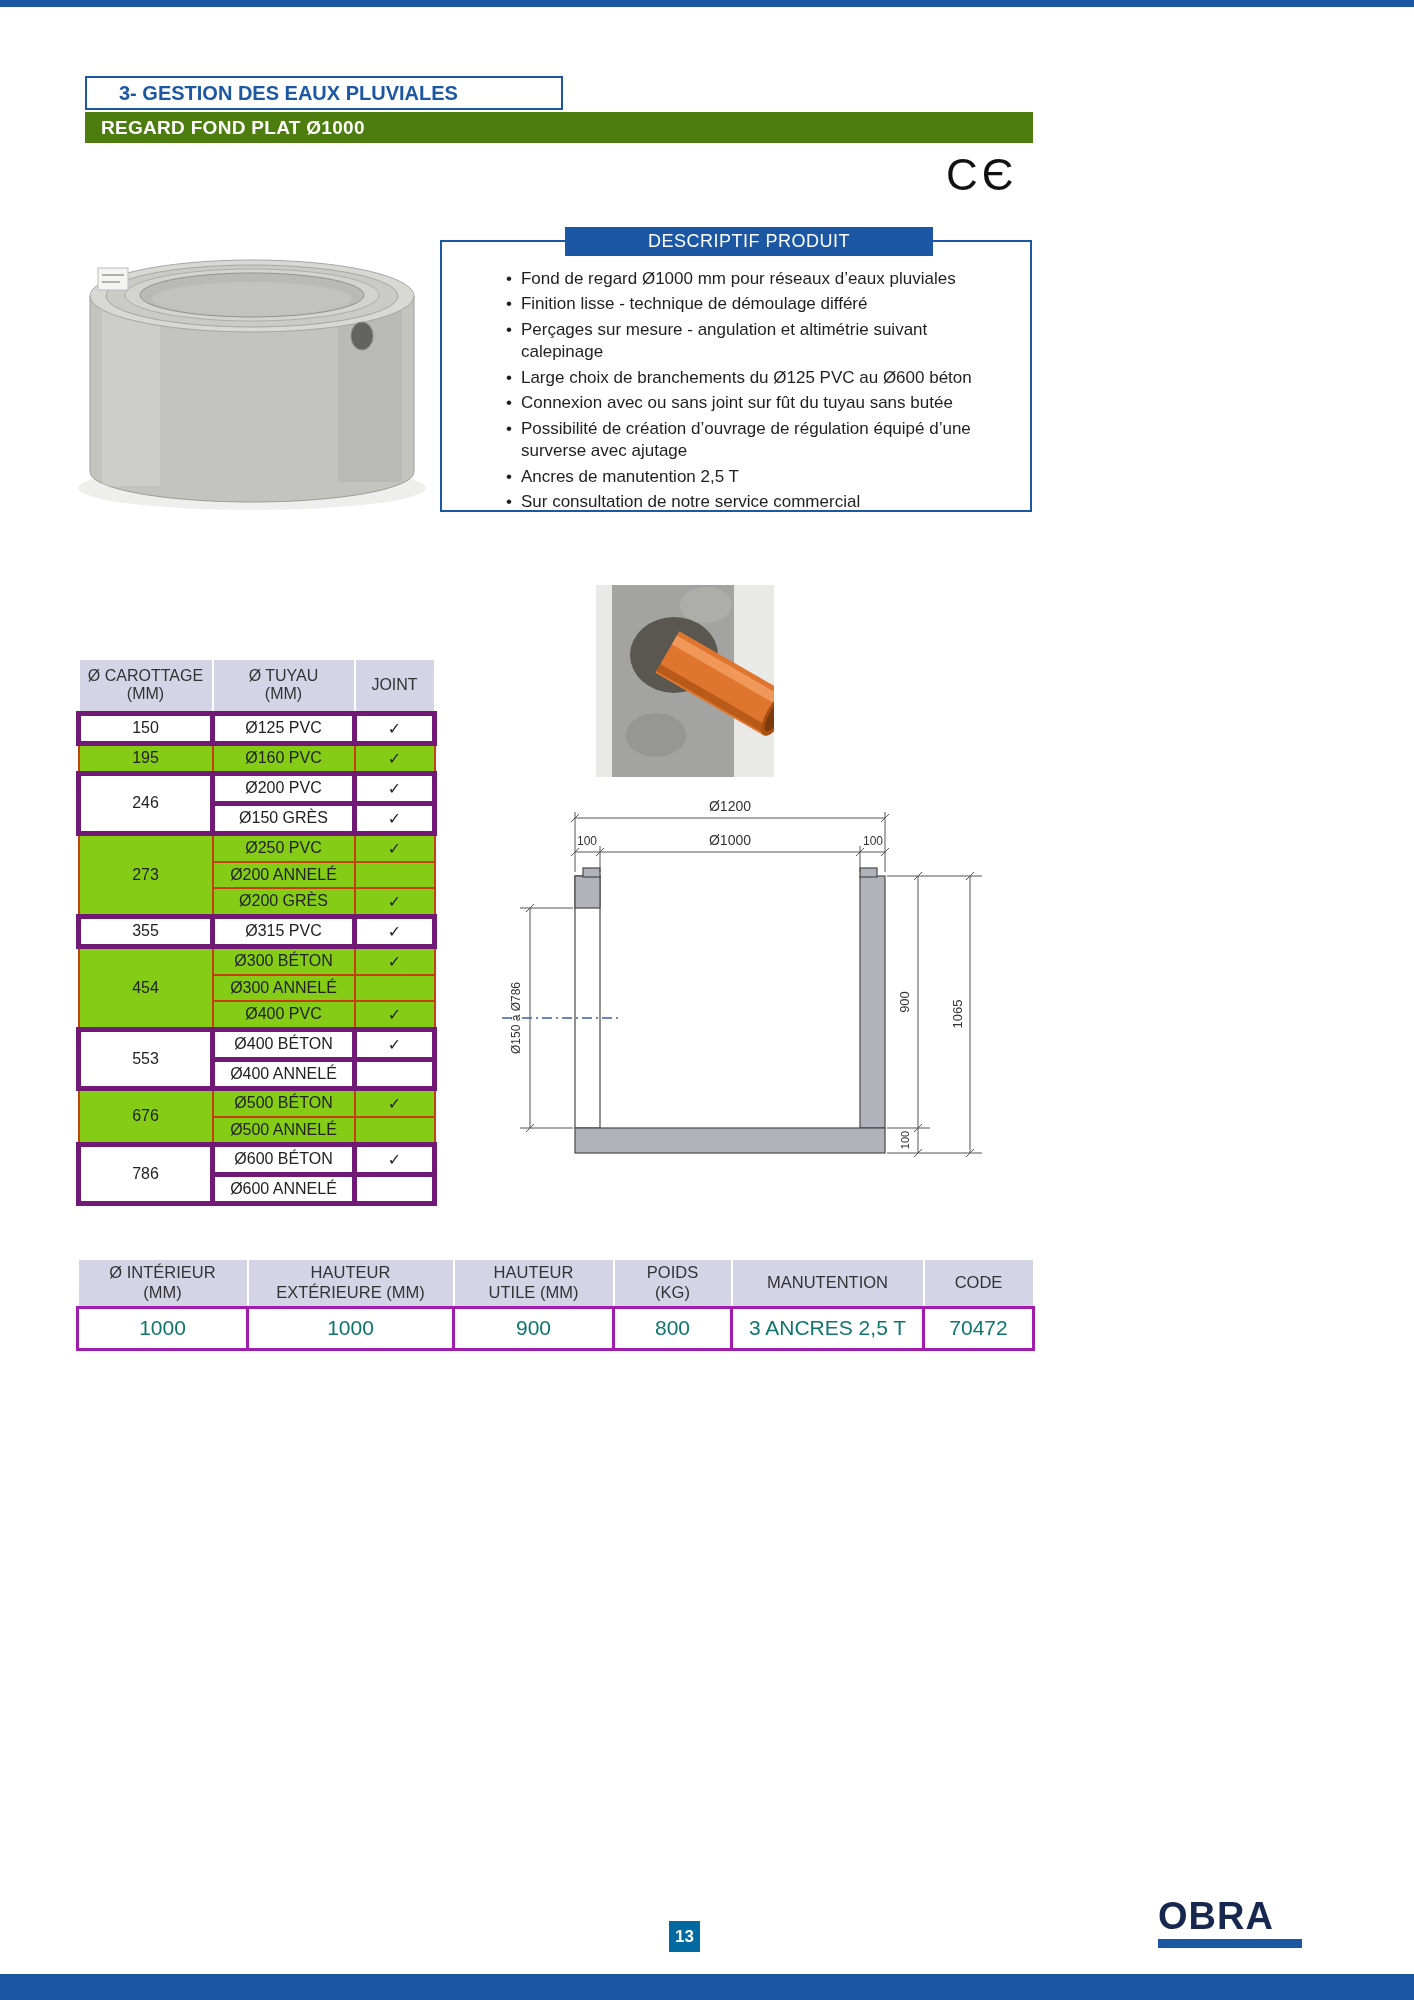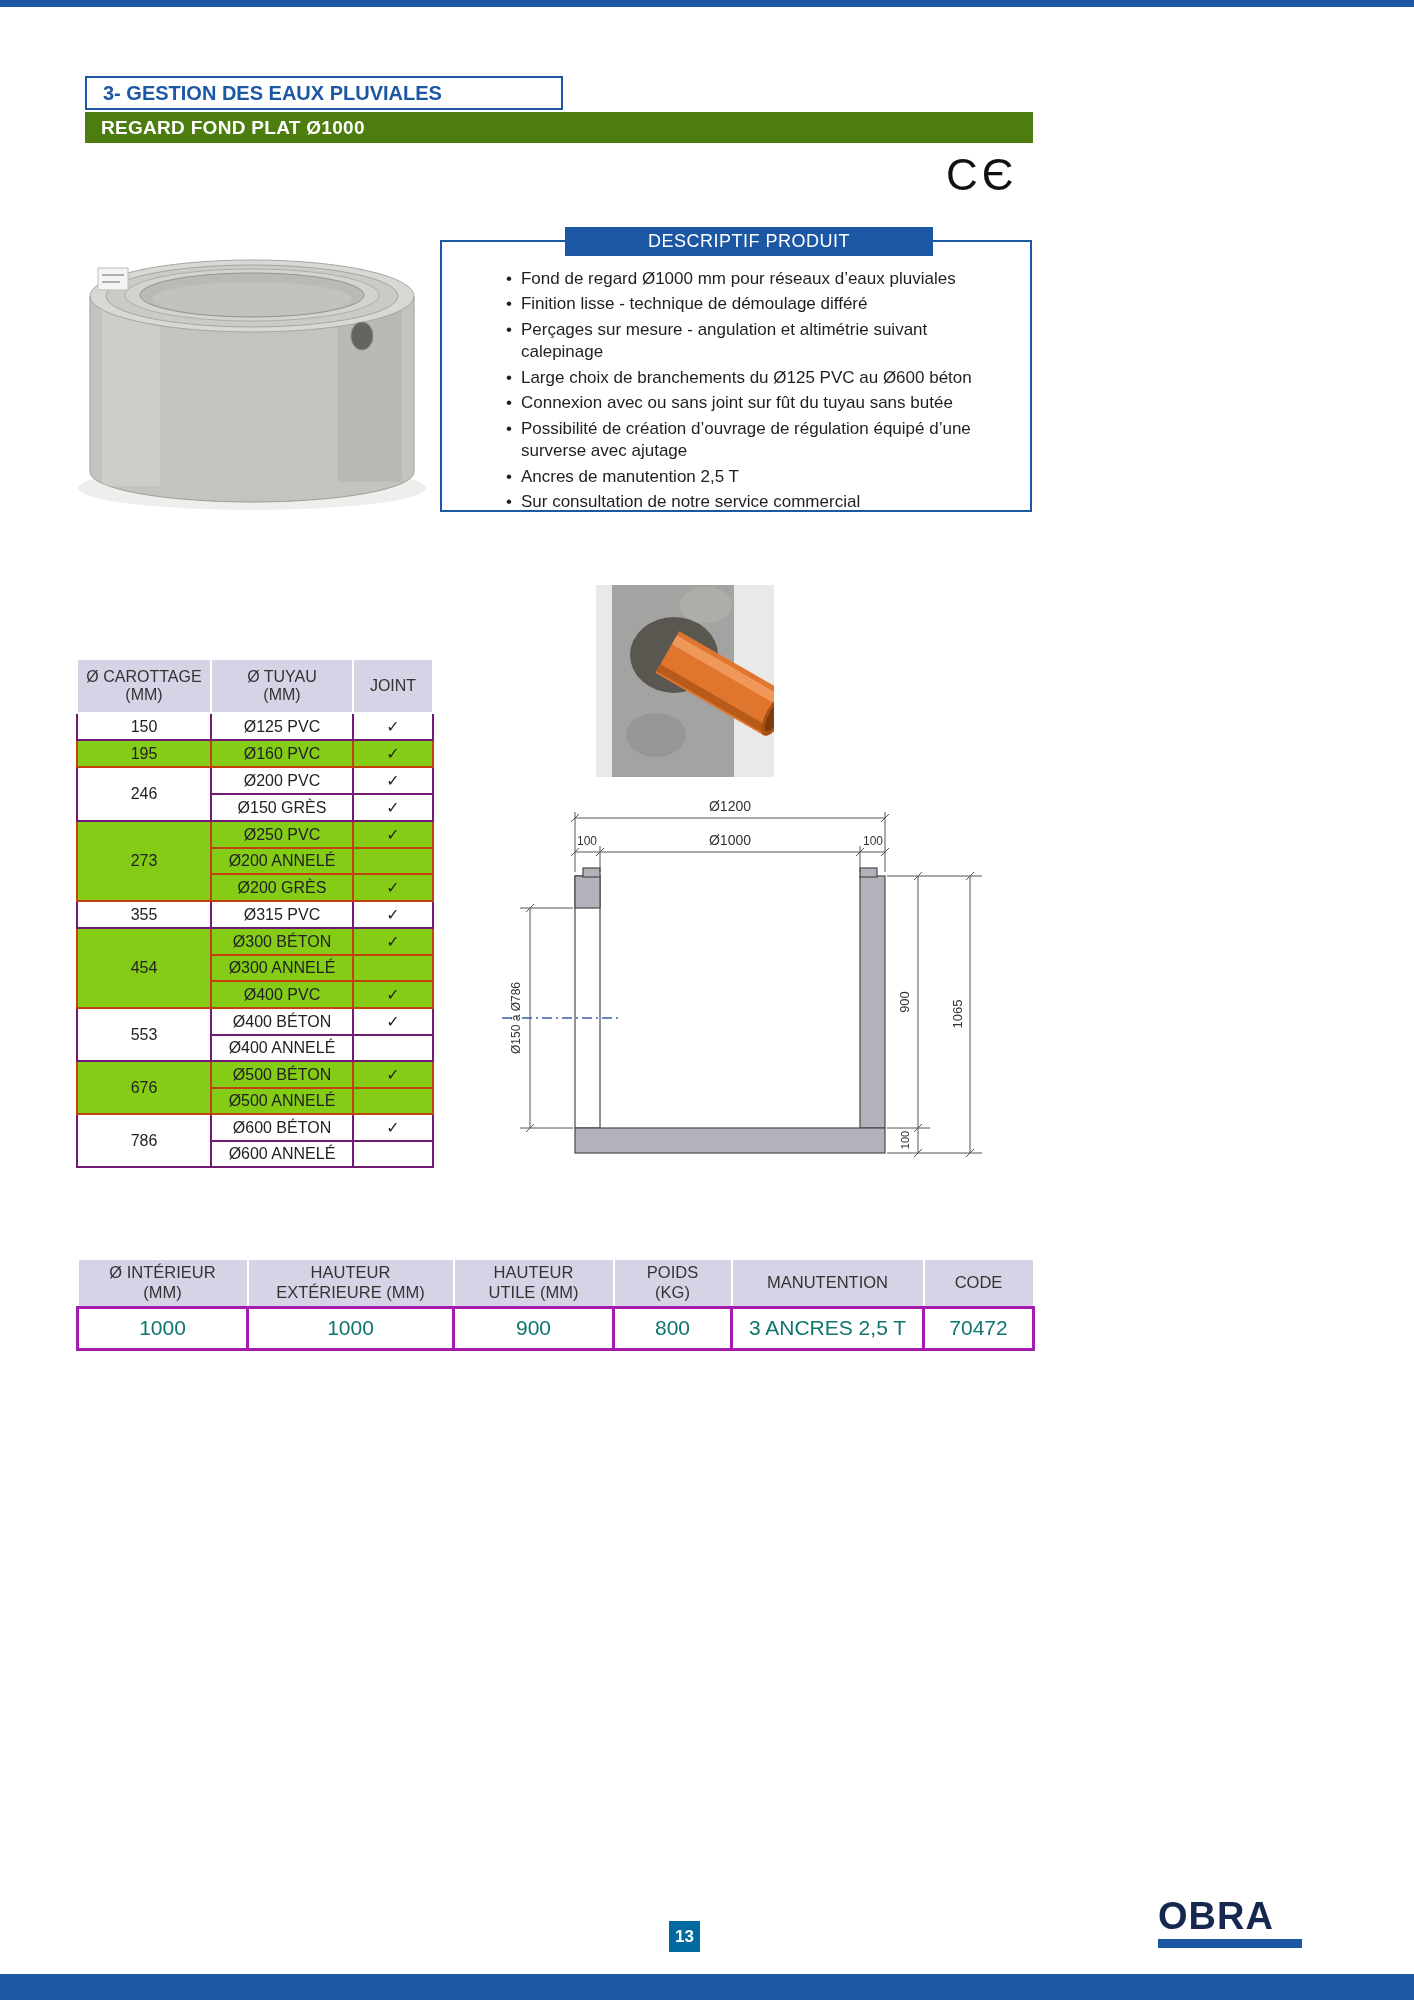--- a/index.html
+++ b/index.html
@@ -3,21 +3,21 @@
 <meta charset="utf-8">
 <style>
   * { margin:0; padding:0; box-sizing:border-box; }
   body { background:#ffffff; font-family:"Liberation Sans", sans-serif; }
   .page { position:relative; width:1414px; height:2000px; background:#ffffff; overflow:hidden; }
 
   .topbar { position:absolute; top:0; left:0; width:1414px; height:7px; background:#1c57a4; }
   .bottombar { position:absolute; top:1974px; left:0; width:1414px; height:26px; background:#1c57a4; }
 
   .section-box { position:absolute; left:85px; top:76px; width:478px; height:34px;
-    border:2px solid #1c57a4; display:flex; align-items:center; padding-left:16px;
+    border:2px solid #1c57a4; display:flex; align-items:center; padding-left:32px;
     color:#1c57a4; font-weight:bold; font-size:20px; background:#fff; }
   .product-banner { position:absolute; left:85px; top:112px; width:948px; height:31px;
     background:#4d7c0f; color:#fff; font-weight:bold; font-size:19px;
     display:flex; align-items:center; padding-left:16px; letter-spacing:.3px; }
 
   .ce-mark { position:absolute; left:946px; top:150px; font-size:44px; color:#111;
     letter-spacing:4px; font-weight:500; }
 
   .photo-wrap { position:absolute; left:62px; top:196px; width:380px; height:330px; }
   .conn-photo { position:absolute; left:596px; top:585px; width:178px; height:192px; }
@@ -29,21 +29,21 @@
     background:#1c57a4; color:#fff; display:flex; align-items:center; justify-content:center;
     font-size:18px; letter-spacing:.5px; }
   .descriptif-list { list-style:none; padding:26px 30px 0 26px; width:560px;margin-left:38px; }
   .descriptif-list li { display:flex; gap:9px; font-size:17px; line-height:1.32;
     margin-bottom:3px; color:#1f1f1f; }
   .descriptif-list li::before { content:"•"; color:#1f1f1f; }
 
   table.drill { position:absolute; left:76px; top:658px; width:356px;
     border-collapse:collapse; table-layout:fixed; }
   .drill th, .drill td { text-align:center; font-size:16px; color:#222; padding:3px 4px;
-    border:2px solid #701a75; vertical-align:middle; }
+    border:5px solid #701a75; vertical-align:middle; }
   .drill thead th { background:#d4d4e6; height:54px; font-weight:400; line-height:1.15;
     border:2px solid #ffffff; color:#333; }
   .drill td { height:26px; }
   .drill td.shade { background:#84cc16; border:2px solid #c2410c; }
   .drill td.plain { background:#ffffff; }
   .col-caro { width:134px; }
   .col-tuyau { width:142px; }
   .col-joint { width:80px; }
 
   table.spec { position:absolute; left:76px; top:1258px; width:956px;

